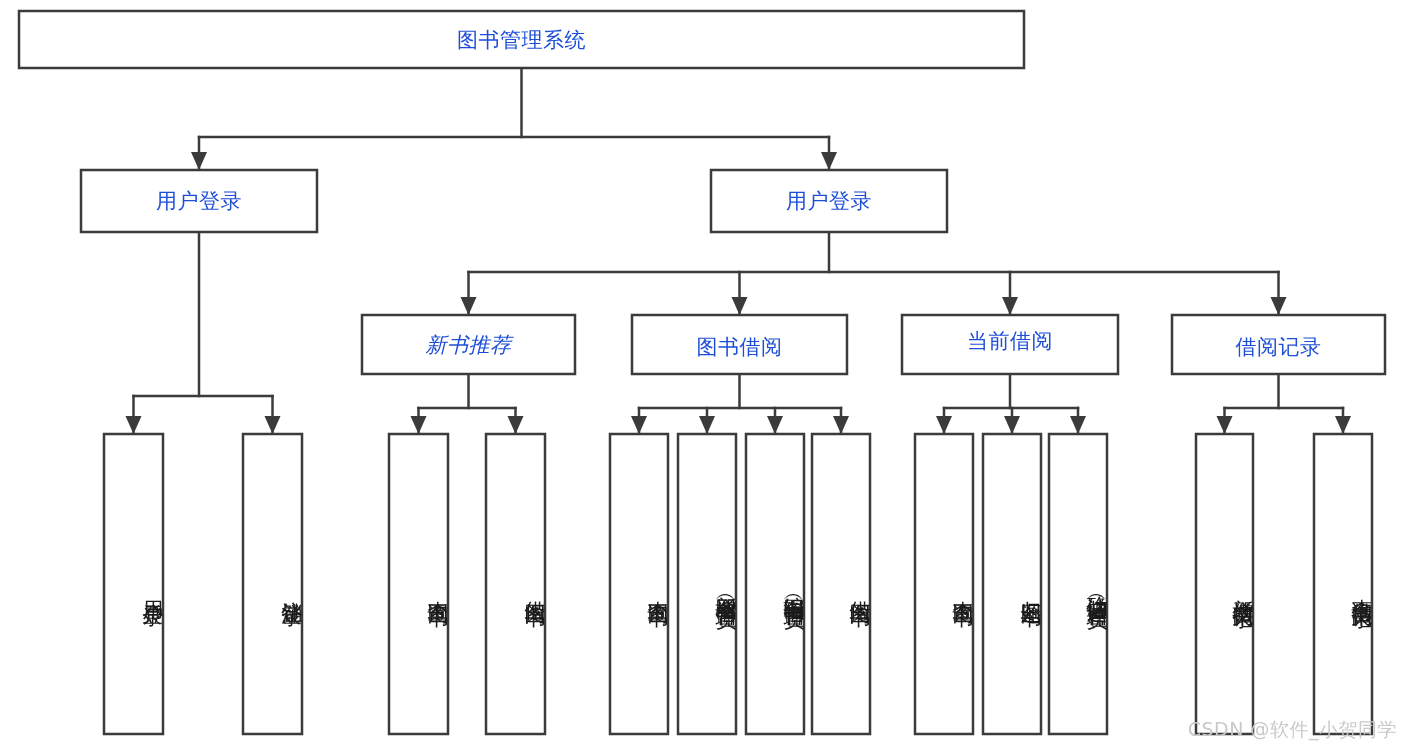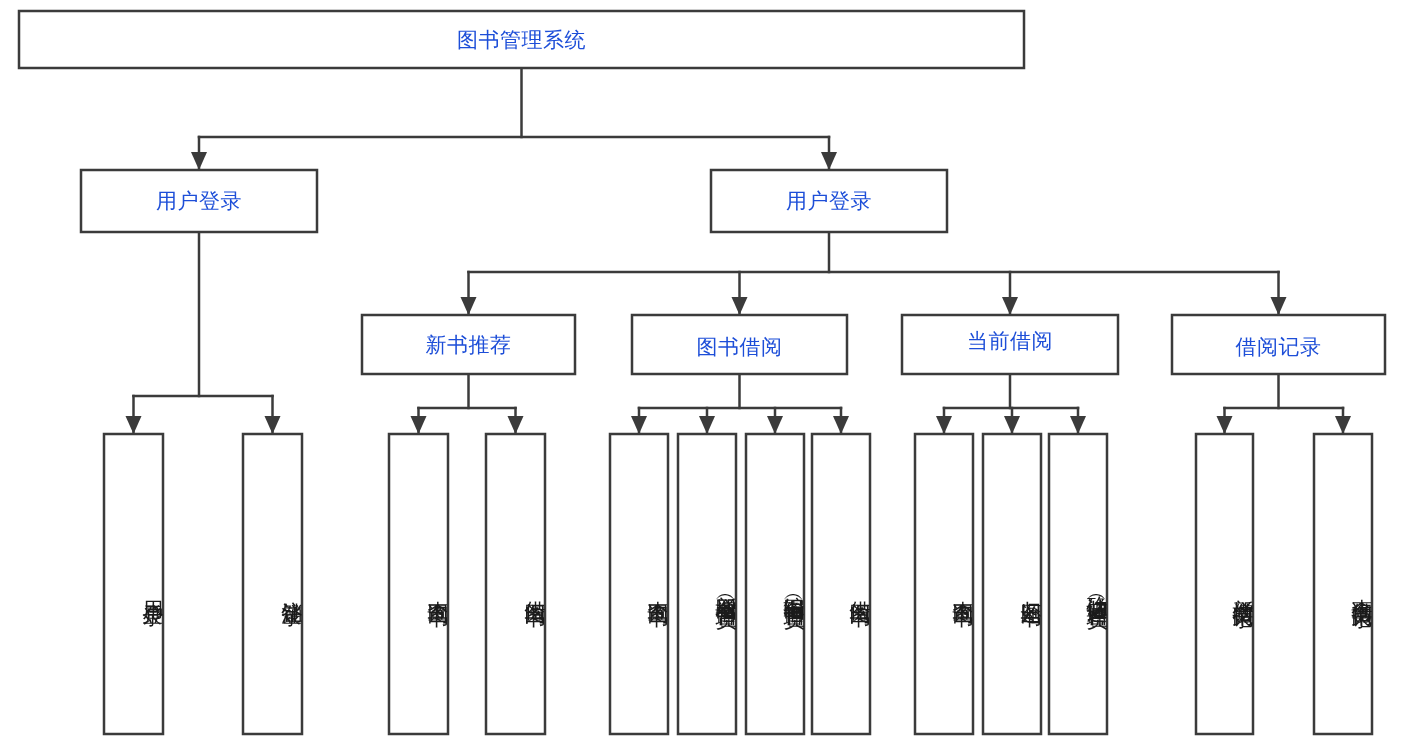--- a/index.html
+++ b/index.html
@@ -154,33 +154,34 @@
         <rect x="1049" y="434" width="58" height="300" class="node-box"></rect>
         <rect x="1196" y="434" width="57" height="300" class="node-box"></rect>
         <rect x="1314" y="434" width="58" height="300" class="node-box"></rect>
       </g>
   </svg>
 
   <div id="labels">
       <div class="h-label" style="left: 19px; top: 11px; width: 1005px; height: 57px;">图书管理系统</div>
       <div class="h-label" style="left: 81px; top: 170px; width: 236px; height: 62px;">用户登录</div>
       <div class="h-label" style="left: 711px; top: 170px; width: 236px; height: 62px;">用户登录</div>
-      <div class="h-label" style="left: 362px; top: 315px; width: 213px; height: 59px;">新书推荐</div>
+      <div class="h-label" style="left: 362px; top: 315px; width: 213px; height: 59px; font-style: italic;">新书推荐</div>
       <div class="h-label" style="left: 632px; top: 315px; width: 215px; height: 63px;">图书借阅</div>
       <div class="h-label" style="left: 902px; top: 315px; width: 216px; height: 51px;">当前借阅</div>
       <div class="h-label" style="left: 1172px; top: 315px; width: 213px; height: 63px;">借阅记录</div>
       <div class="v-label" style="left: 104px; top: 434px; width: 59px; height: 300px; align-items: flex-start; padding-top: 8px; box-sizing: border-box;">用户登录</div>
       <div class="v-label" style="left: 243px; top: 434px; width: 59px; height: 300px; align-items: flex-start; padding-top: 8px; box-sizing: border-box;">注销登录</div>
       <div class="v-label" style="left: 389px; top: 434px; width: 59px; height: 300px; align-items: flex-start; padding-top: 8px; box-sizing: border-box;">查询图书</div>
       <div class="v-label" style="left: 486px; top: 434px; width: 59px; height: 300px; align-items: flex-start; padding-top: 8px; box-sizing: border-box;">借阅图书</div>
       <div class="v-label" style="left: 610px; top: 434px; width: 58px; height: 300px; align-items: flex-start; padding-top: 8px; box-sizing: border-box;">查询图书</div>
       <div class="v-label" style="left: 678px; top: 434px; width: 58px; height: 300px; align-items: flex-start; padding-top: 8px; box-sizing: border-box;">新增图书（管理员）</div>
       <div class="v-label" style="left: 746px; top: 434px; width: 58px; height: 300px; align-items: flex-start; padding-top: 8px; box-sizing: border-box;">编辑图书（管理员）</div>
       <div class="v-label" style="left: 812px; top: 434px; width: 58px; height: 300px; align-items: flex-start; padding-top: 8px; box-sizing: border-box;">借阅图书</div>
       <div class="v-label" style="left: 915px; top: 434px; width: 58px; height: 300px; align-items: flex-start; padding-top: 8px; box-sizing: border-box;">查询图书</div>
       <div class="v-label" style="left: 983px; top: 434px; width: 58px; height: 300px; align-items: flex-start; padding-top: 8px; box-sizing: border-box;">归还图书</div>
       <div class="v-label" style="left: 1049px; top: 434px; width: 58px; height: 300px; align-items: flex-start; padding-top: 8px; box-sizing: border-box;">确认归还（管理员）</div>
       <div class="v-label" style="left: 1196px; top: 434px; width: 57px; height: 300px; align-items: flex-start; padding-top: 8px; box-sizing: border-box;">新增借阅记录</div>
       <div class="v-label" style="left: 1314px; top: 434px; width: 58px; height: 300px; align-items: flex-start; padding-top: 8px; box-sizing: border-box;">查询借阅记录</div>
     </div>
 
+  <div class="watermark">CSDN @软件_小贺同学</div>
 
 </div>
 
 </body></html>

